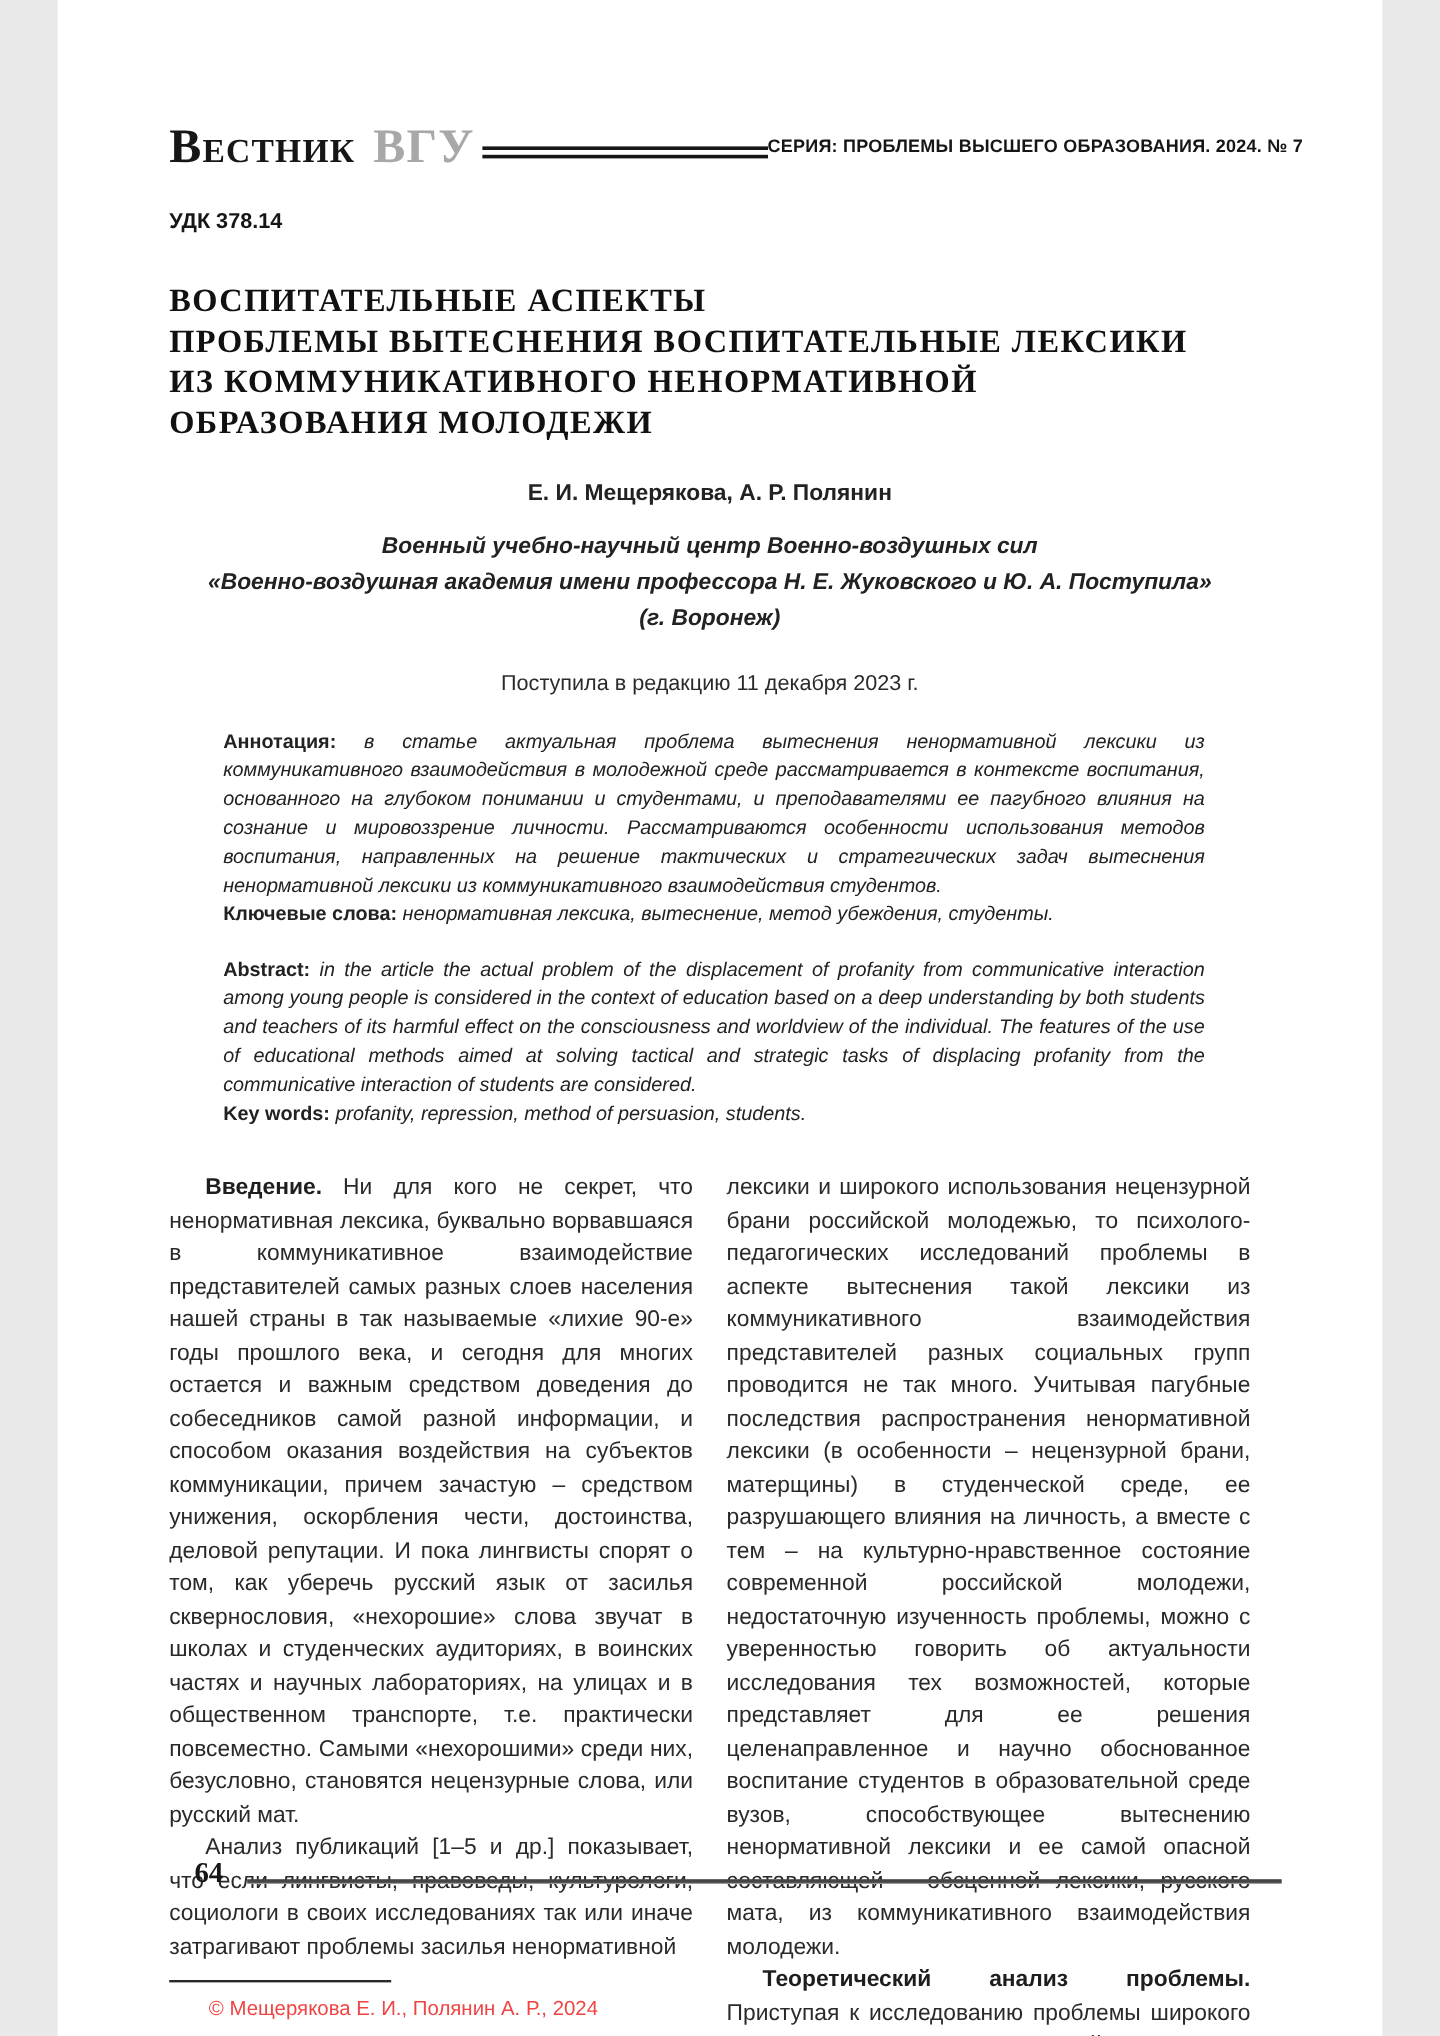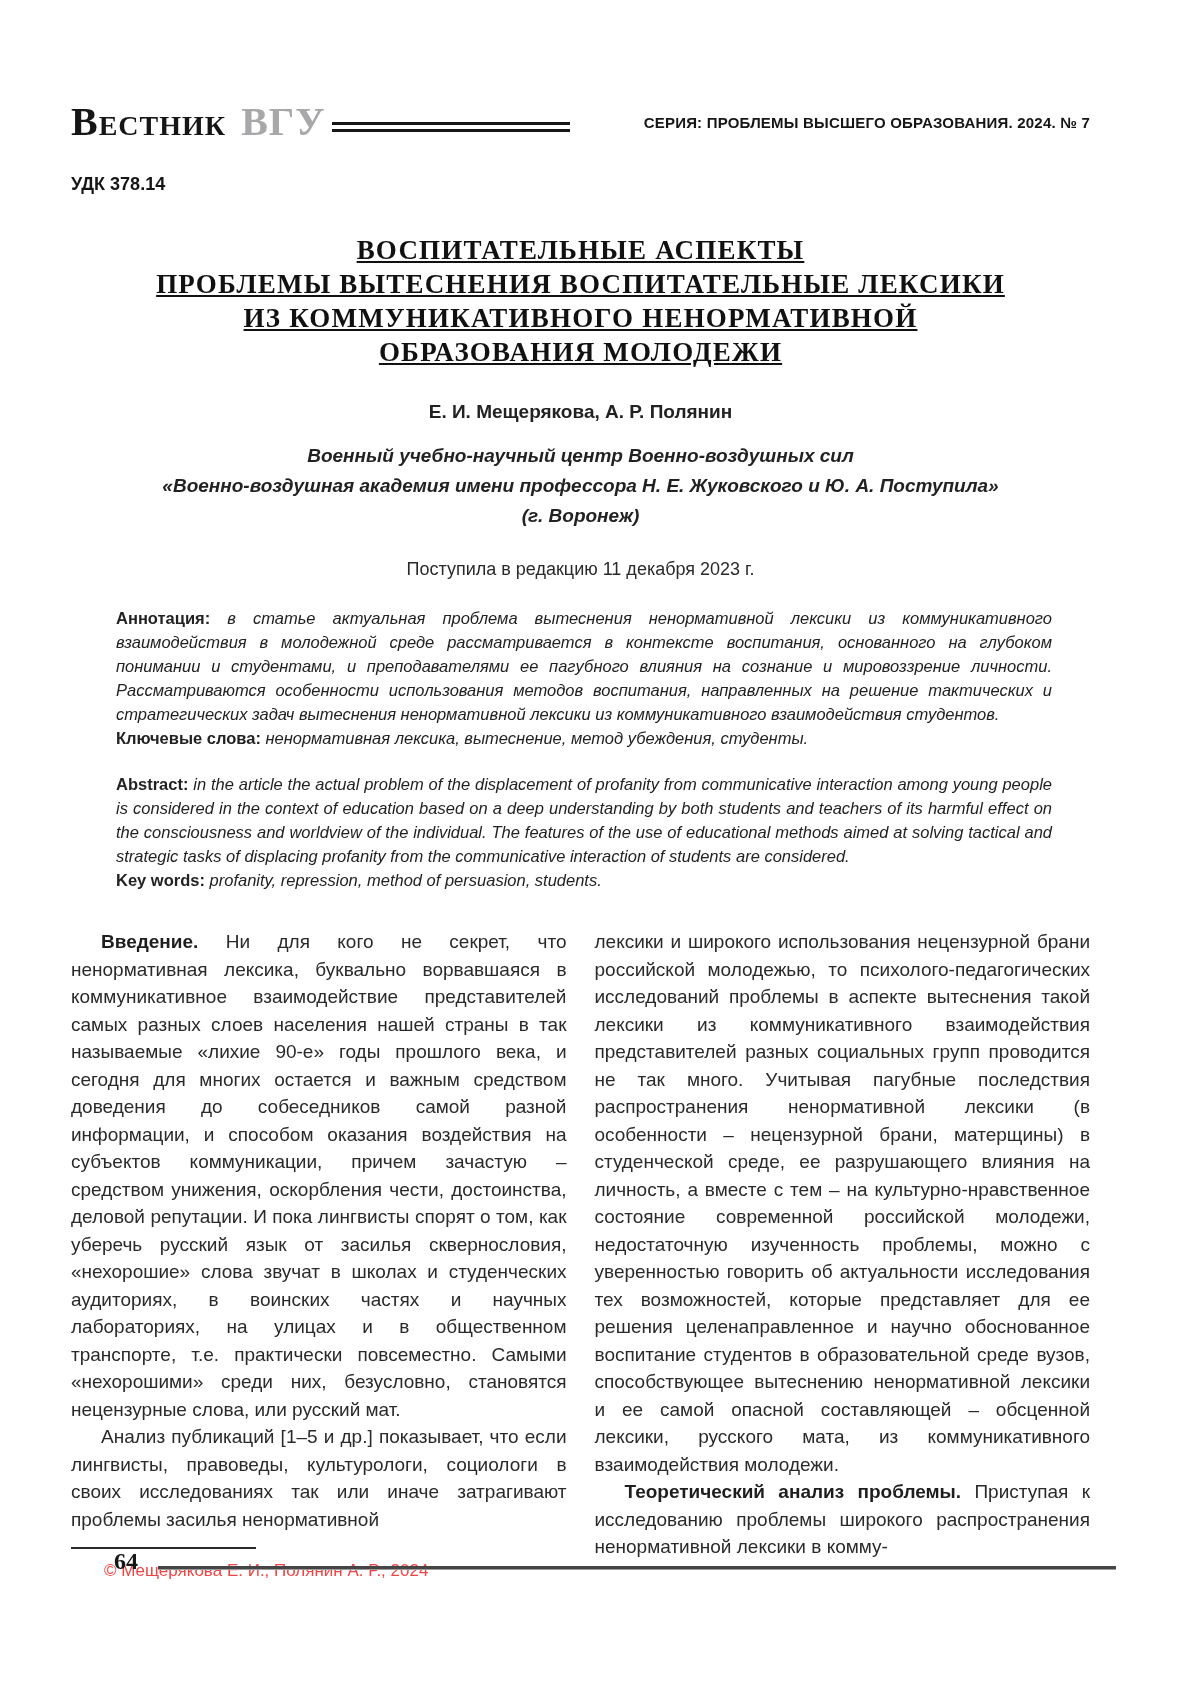--- a/index.html
+++ b/index.html
@@ -1,43 +1,43 @@
 <!DOCTYPE html>
 <html lang="ru"><head>
 <meta charset="utf-8">
 <style>
   html,body { margin:0; padding:0; background:#e9e9e9; }
   .page {
     position:relative;
-    width:1200px; height:1697px;
+    width:1104px; height:1697px;
     margin:0 auto;
     background:#ffffff;
     box-sizing:border-box;
-    padding:100px 110px 0 71px;
+    padding:100px 110px 0 93px;
     font-family:"Liberation Sans", sans-serif;
     color:#2a2a2a;
     overflow:hidden;
   }
 
   
   .journal-header { display:flex; align-items:center; height:44px; }
   .logo { font-family:"Liberation Serif", serif; font-weight:700; white-space:nowrap; letter-spacing:1px; }
   .logo .word { font-variant:small-caps; font-size:40px; line-height:40px; }
   .logo .black { color:#161616; }
   .logo .gray  { color:#a8a8aa; margin-left:10px; }
   .header-rule { flex:0 0 238px; height:4px; border-top:3px solid #161616; border-bottom:3px solid #161616; margin:10px 0 0 6px; }
   .series { flex:1; text-align:right; font-size:15px; font-weight:700; color:#161616; letter-spacing:0.2px; white-space:nowrap; }
 
   
   .udc { margin-top:30px; font-size:18px; font-weight:700; color:#161616; }
   .article-title {
-    margin:38px 0 0 0; text-align:center;
+    margin:38px 0 0 0; 
     font-family:"Liberation Serif", serif;
     font-weight:700; font-size:27px; line-height:34px;
-    color:#111; letter-spacing:1.2px;text-decoration:underline;
+    color:#111; letter-spacing:1.2px;
   }
   .authors { margin-top:32px; text-align:center; font-size:19px; font-weight:700; color:#222; }
   .affiliation { margin-top:18px; text-align:center; font-size:19px; font-weight:700; font-style:italic; line-height:30px; color:#222; }
   .received { margin-top:28px; text-align:center; font-size:18px; color:#2a2a2a; }
 
   
   .meta-block { margin:26px 0 0 0; padding:0 38px 0 45px; font-size:16.5px; line-height:24px; text-align:justify; color:#222; }
   .meta-block p { margin:0; }
   .meta-block .label { font-weight:700; font-style:normal; }
   .meta-block .it { font-style:italic; }

